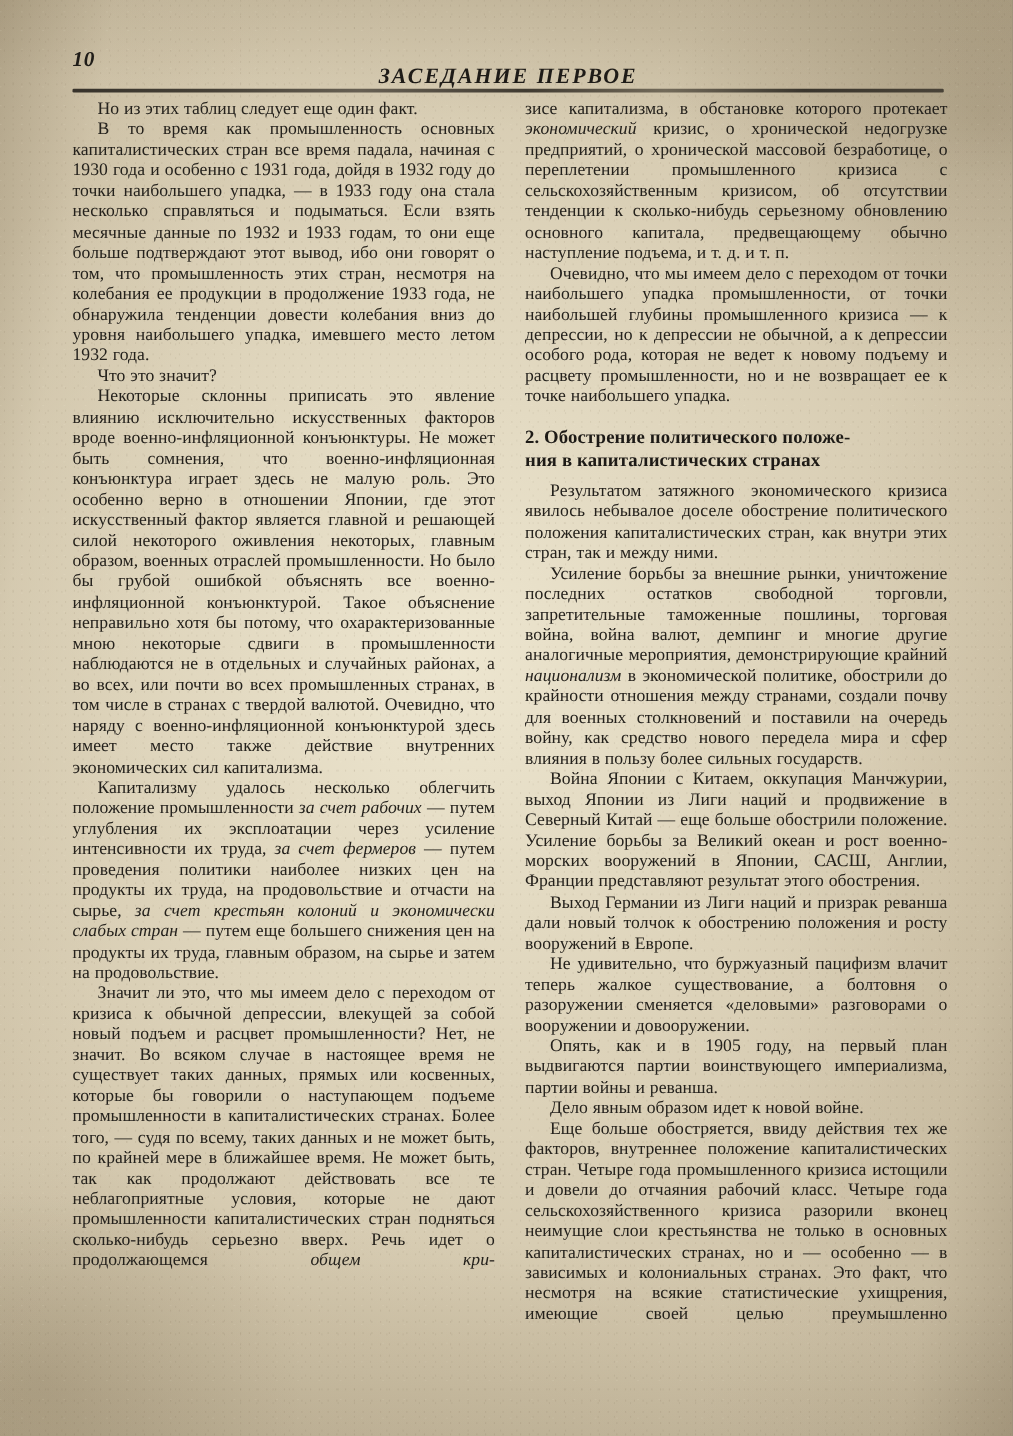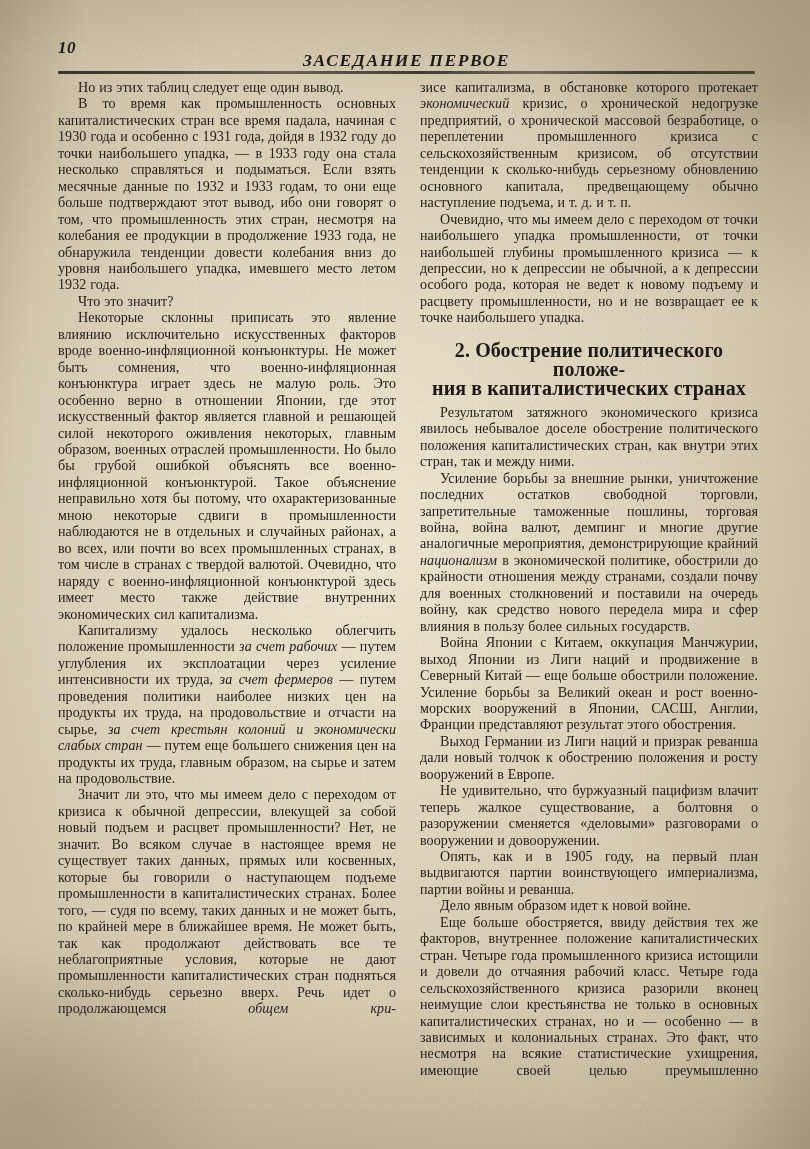--- a/index.html
+++ b/index.html
@@ -114,24 +114,24 @@
   }
   p.para.last-justify {
     text-align-last: justify;
   }
   em {
     font-style: italic;
   }
 
   h2.section {
     margin: 15px 0 6px 0;
-    font-size: 20px;
+    font-size: 15px;
     line-height: 19px;
     font-weight: 700;
-    text-align: center;
+    text-align: left;
     letter-spacing: 0.1px;
     color: #1d1a16;
   }
   h2.section .ln {
     display: block;
   }
 </style>
 </head>
 <body>
 
@@ -139,21 +139,21 @@
 
   <div id="header">
     <div id="folio">10</div>
     <div id="runhead">ЗАСЕДАНИЕ ПЕРВОЕ</div>
   </div>
 
   <div id="rule"></div>
 
   <div id="columns">
     <div class="col" id="col-left">
-        <p class="para"><span>Но из этих таблиц следует еще один вывод.</span></p>
+        <p class="para"><span>Но из этих таблиц следует еще один факт.</span></p>
         <p class="para"><span>В то время как промышленность основных капиталистических стран все время падала, начиная с 1930 года и особенно с 1931 года, дойдя в 1932 году до точки наибольшего упадка, — в 1933 году она стала несколько справляться и подыматься. Если взять месячные данные по 1932 и 1933 годам, то они еще больше подтверждают этот вывод, ибо они говорят о том, что промышленность этих стран, несмотря на колебания ее продукции в продолжение 1933 года, не обнаружила тенденции довести колебания вниз до уровня наибольшего упадка, имевшего место летом 1932 года.</span></p>
         <p class="para"><span>Что это значит?</span></p>
         <p class="para"><span>Некоторые склонны приписать это явление влиянию исключительно искусственных факторов вроде военно-инфляционной конъюнктуры. Не может быть сомнения, что военно-инфляционная конъюнктура играет здесь не малую роль. Это особенно верно в отношении Японии, где этот искусственный фактор является главной и решающей силой некоторого оживления некоторых, главным образом, военных отраслей промышленности. Но было бы грубой ошибкой объяснять все военно-инфляционной конъюнктурой. Такое объяснение неправильно хотя бы потому, что охарактеризованные мною некоторые сдвиги в промышленности наблюдаются не в отдельных и случайных районах, а во всех, или почти во всех промышленных странах, в том числе в странах с твердой валютой. Очевидно, что наряду с военно-инфляционной конъюнктурой здесь имеет место также действие внутренних экономических сил капитализма.</span></p>
         <p class="para"><span>Капитализму удалось несколько облегчить положение промышленности </span><em>за счет рабочих</em><span> — путем углубления их эксплоатации через усиление интенсивности их труда, </span><em>за счет фермеров</em><span> — путем проведения политики наиболее низких цен на продукты их труда, на продовольствие и отчасти на сырье, </span><em>за счет крестьян колоний и экономически слабых стран</em><span> — путем еще большего снижения цен на продукты их труда, главным образом, на сырье и затем на продовольствие.</span></p>
         <p class="para last-justify"><span>Значит ли это, что мы имеем дело с переходом от кризиса к обычной депрессии, влекущей за собой новый подъем и расцвет промышленности? Нет, не значит. Во всяком случае в настоящее время не существует таких данных, прямых или косвенных, которые бы говорили о наступающем подъеме промышленности в капиталистических странах. Более того, — судя по всему, таких данных и не может быть, по крайней мере в ближайшее время. Не может быть, так как продолжают действовать все те неблагоприятные условия, которые не дают промышленности капиталистических стран подняться сколько-нибудь серьезно вверх. Речь идет о продолжающемся </span><em>общем кри-</em></p>
       </div>
     <div class="col" id="col-right">
         <p class="para nohang"><span>зисе капитализма, в обстановке которого протекает </span><em>экономический</em><span> кризис, о хронической недогрузке предприятий, о хронической массовой безработице, о переплетении промышленного кризиса с сельскохозяйственным кризисом, об отсутствии тенденции к сколько-нибудь серьезному обновлению основного капитала, предвещающему обычно наступление подъема, и т. д. и т. п.</span></p>
         <p class="para"><span>Очевидно, что мы имеем дело с переходом от точки наибольшего упадка промышленности, от точки наибольшей глубины промышленного кризиса — к депрессии, но к депрессии не обычной, а к депрессии особого рода, которая не ведет к новому подъему и расцвету промышленности, но и не возвращает ее к точке наибольшего упадка.</span></p>
         <h2 class="section">

